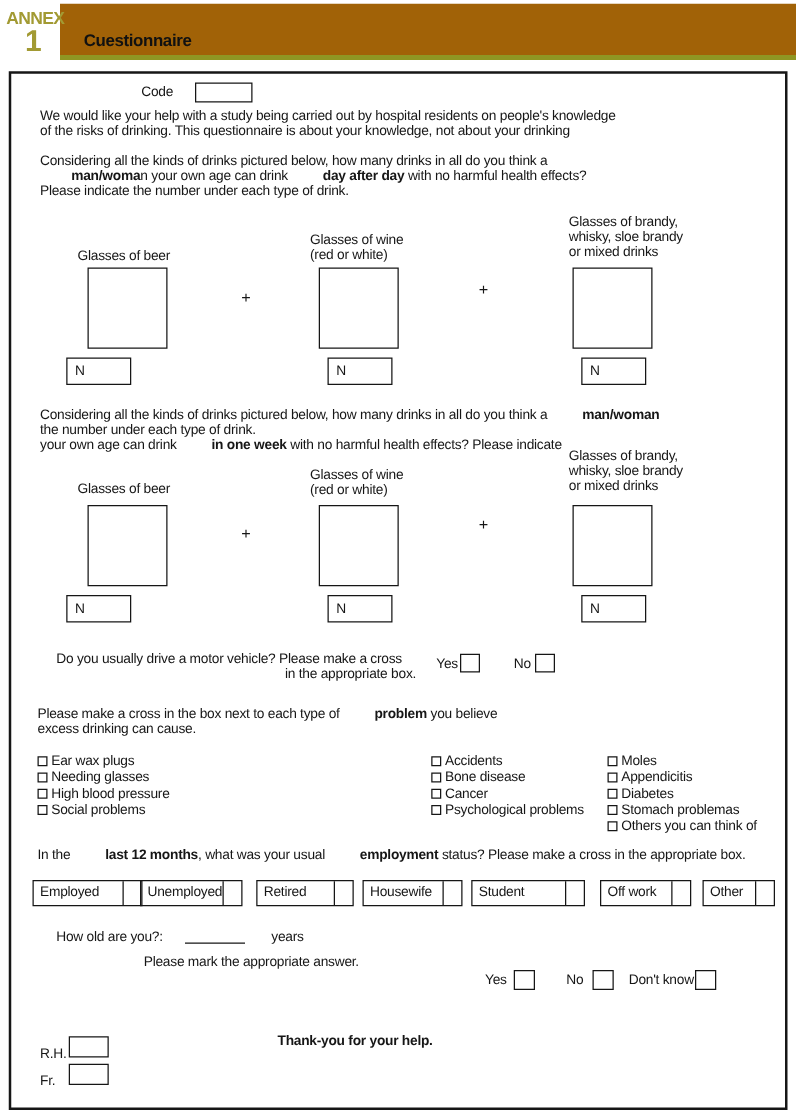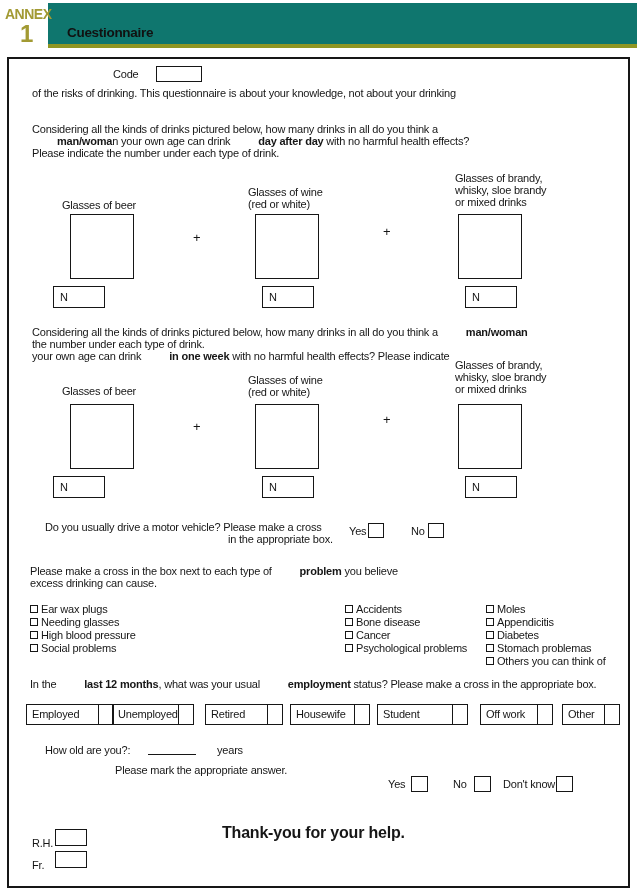--- a/index.html
+++ b/index.html
@@ -4,21 +4,21 @@
 <style>
   * { box-sizing: border-box; margin: 0; padding: 0; }
   body { background: #ffffff; font-family: "Liberation Sans", sans-serif; }
   .page {
     position: relative; width: 637px; height: 895px; background: #fff;
     font-size: 11px; line-height: 12px; color: #161616; letter-spacing: -0.2px;
     overflow: hidden;
   }
   
   .banner { position: absolute; left: 48px; top: 3px; width: 589px; height: 45px;
-            background: #0f766e; border-bottom: 4px solid #8f9623; }
+            background: #a16207; border-bottom: 4px solid #8f9623; }
   .banner-title { position: absolute; left: 19px; bottom: 5px; font-size: 13.5px;
                   font-weight: bold; letter-spacing: -0.3px; color: #111; }
   .annex { position: absolute; left: 5px; top: 7px; width: 43px; text-align: center;
            color: #a29a33; font-weight: bold; }
   .annex-word { font-size: 14px; line-height: 15px; letter-spacing: -0.5px; }
   .annex-num  { font-size: 24px; line-height: 23px; }
   
   .form-border { position: absolute; left: 7px; top: 57px; width: 623px; height: 831px;
                  border: 2px solid #161616; }
   
@@ -53,20 +53,21 @@
     <div class="annex-word">ANNEX</div>
     <div class="annex-num">1</div>
   </div>
 
   <div class="form-border"></div>
 
   <div class="t" style="left:113px;top:68px">Code</div>
   <div class="bx" style="left:156px;top:66px;width:46px;height:16px"></div>
 
   <div class="t" style="left:32px;top:87px">
+    <div>We would like your help with a study being carried out by hospital residents on people's knowledge</div>
     <div>of the risks of drinking. This questionnaire is about your knowledge, not about your drinking</div>
   </div>
 
   <div class="t" style="left:32px;top:123px">
     <div>Considering all the kinds of drinks pictured below, how many drinks in all do you think a</div>
     <div><b class="b">man/woma</b><span>n your own age can drink </span><b class="b">day after day</b><span> with no harmful health effects?</span></div>
     <div>Please indicate the number under each type of drink.</div>
   </div>
 
   <div class="t" style="left:62px;top:199px">Glasses of beer</div>
@@ -222,20 +223,20 @@
   <div class="t" style="left:217px;top:744px">years</div>
 
   <div class="t" style="left:115px;top:764px">Please mark the appropriate answer.</div>
   <div class="t" style="left:388px;top:778px">Yes</div>
   <div class="smallcb" style="left:411px;top:776px;width:17px;height:16px"></div>
   <div class="t" style="left:453px;top:778px">No</div>
   <div class="smallcb" style="left:474px;top:776px;width:17px;height:16px"></div>
   <div class="t" style="left:503px;top:778px">Don't know</div>
   <div class="smallcb" style="left:556px;top:776px;width:17px;height:16px"></div>
 
-  <div class="t b" style="left:197px;top:827px;font-size:16px">Thank-you for your help.</div>
+  <div class="t b" style="left:197px;top:827px;font-size:11px">Thank-you for your help.</div>
 
   <div class="t" style="left:32px;top:837px">R.H.</div>
   <div class="bx" style="left:55px;top:829px;width:32px;height:17px"></div>
   <div class="t" style="left:32px;top:859px">Fr.</div>
   <div class="bx" style="left:55px;top:851px;width:32px;height:17px"></div>
 
 </div>
 
 </body></html>

